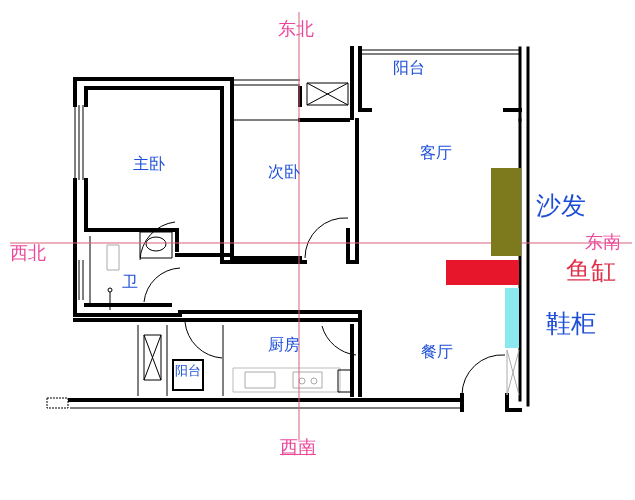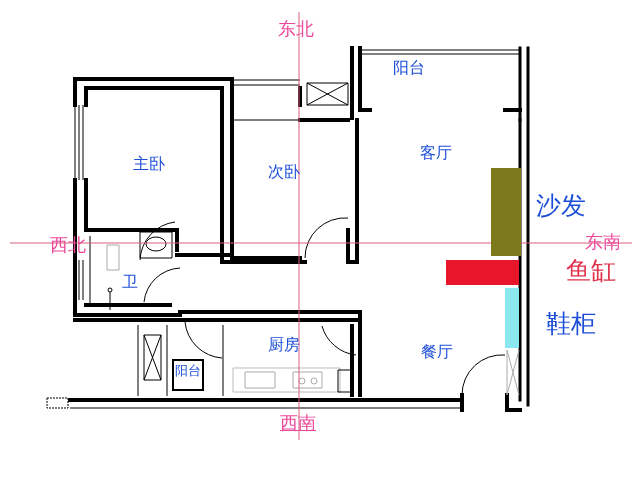--- a/index.html
+++ b/index.html
@@ -82,23 +82,23 @@
 
   <line x1="299" y1="12" x2="299" y2="440" stroke="#d9607a" stroke-width="1"></line>
   <line x1="10" y1="243" x2="632" y2="243" stroke="#d9607a" stroke-width="1"></line>
 </svg>
 
 <div class="blk" style="left:491px;top:168px;width:30px;height:88px;background:#7d7a1e;"></div>
 <div class="blk" style="left:446px;top:260px;width:73px;height:25px;background:#e8162a;"></div>
 <div class="blk" style="left:505px;top:288px;width:14px;height:60px;background:#8be8ef;"></div>
 
 <div class="lbl dir" style="left:278px;top:20px;">东北</div>
-<div class="lbl dir" style="left:10px;top:236px;margin-left:40px;">西北</div>
+<div class="lbl dir" style="left:10px;top:244px;">西北</div>
 <div class="lbl dir" style="left:585px;top:233px;">东南</div>
-<div class="lbl dir" style="left:280px;top:414px;text-decoration:underline;">西南</div>
+<div class="lbl dir" style="left:280px;top:438px;text-decoration:underline;">西南</div>
 
 <div class="lbl room" style="left:133px;top:156px;">主卧</div>
 <div class="lbl room" style="left:268px;top:150px;margin-top:14px;">次卧</div>
 <div class="lbl room" style="left:420px;top:145px;">客厅</div>
 <div class="lbl room" style="left:393px;top:60px;">阳台</div>
 <div class="lbl room" style="left:122px;top:274px;">卫</div>
 <div class="lbl room" style="left:268px;top:337px;">厨房</div>
 <div class="lbl room" style="left:421px;top:344px;">餐厅</div>
 <div class="lbl" style="left:175px;top:364px;font-size:13px;">阳台</div>
 

